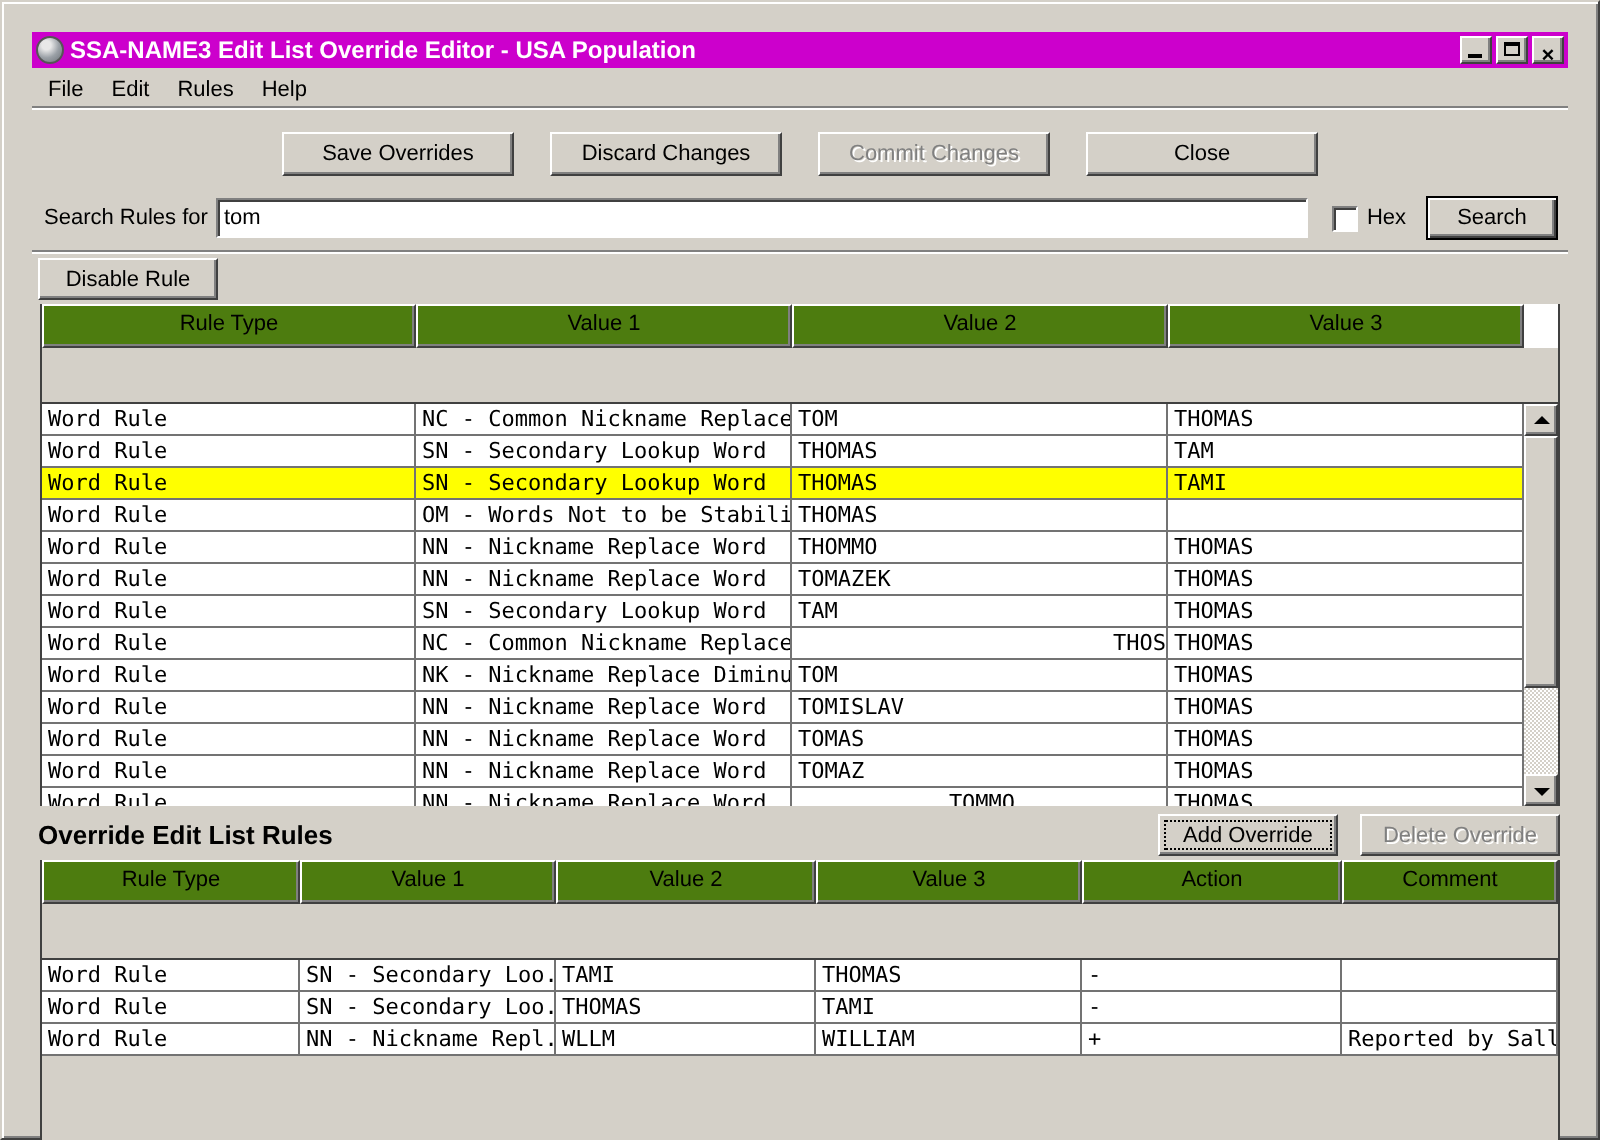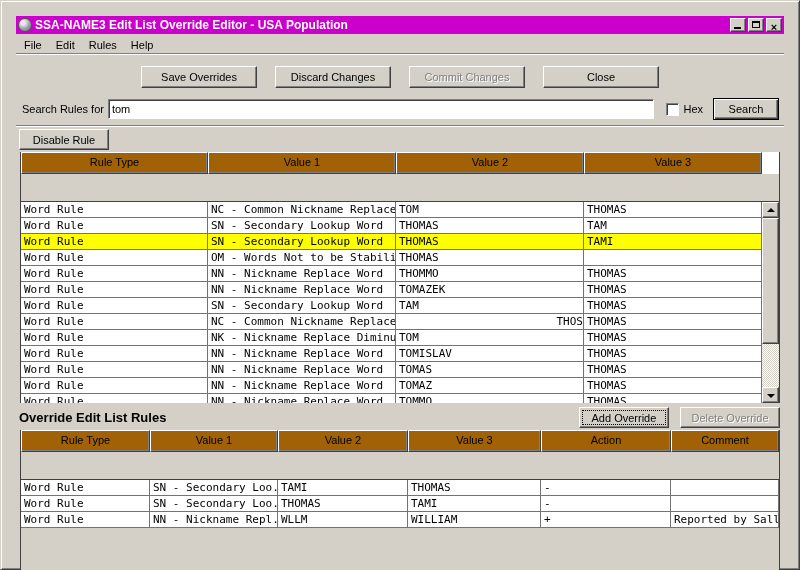--- a/index.html
+++ b/index.html
@@ -58,21 +58,21 @@
   .panel-sep { border-top:1px solid #808080; border-bottom:1px solid #fff; }
   .panel-head { display:flex; align-items:center; justify-content:space-between; padding:1px 4px 1px 3px; height:25px; flex:none; }
   .panel-title { font-weight:bold; font-size:13px; }
   .panel-head .btn { width:90px; height:21px; }
   .panel-head .btn + .btn { margin-left:8px; }
 
   
   .grid-wrap { margin:0 4px; flex:none; border-left:1px solid #404040; border-right:1px solid #404040; }
   .grid-headers { display:flex; height:22px; background:#d4d0c8; }
   .hcell { border:1px solid; border-color:#fff #404040 #404040 #fff; box-shadow: inset -1px -1px 0 #808080;
-    background:#a16207; text-align:center; line-height:19px; overflow:hidden; white-space:nowrap; flex:none; }
+    background:#4d7c0f; text-align:center; line-height:19px; overflow:hidden; white-space:nowrap; flex:none; }
   .hspacer { width:17px; background:#fff; flex:none; }
   .grid-bodyarea { display:flex;margin-top:27px; }
   .grid-body { background:#fff; overflow:hidden; border-top:1px solid #404040; }
   .grid-body.gray { background:#d4d0c8; }
   .trow { display:flex; height:16px; border-bottom:1px solid #737373; background:#fff; }
   .trow.hl { background:#ffff00; }
   .trow.hl .tcell { background:#ffff00; }
   .tcell { font-family:"DejaVu Sans Mono", monospace; font-size:11px; line-height:15px; padding-left:3px;
     overflow:hidden; white-space:nowrap; border-right:1px solid #737373; flex:none; }
 
@@ -223,21 +223,21 @@
           </div>
           <div class="trow">
             <div class="tcell" style="width: 187px;">Word Rule</div>
             <div class="tcell" style="width: 188px;">NN - Nickname Replace Word</div>
             <div class="tcell" style="width: 188px;">TOMAZ</div>
             <div class="tcell" style="flex: 1 1 0%;">THOMAS</div>
           </div>
           <div class="trow">
             <div class="tcell" style="width: 187px;">Word Rule</div>
             <div class="tcell" style="width: 188px;">NN - Nickname Replace Word</div>
-            <div class="tcell" style="width: 188px;">TOMMO</div>
+            <div class="tcell" style="width: 188px; text-align: center;">TOMMO</div>
             <div class="tcell" style="flex: 1 1 0%;">THOMAS</div>
           </div>
         </div>
       <div class="vscroll">
         <button class="sbtn">
             <span class="arrow-up"></span>
           </button>
         <div class="sthumb"></div>
         <div class="strack"></div>
         <button class="sbtn">

